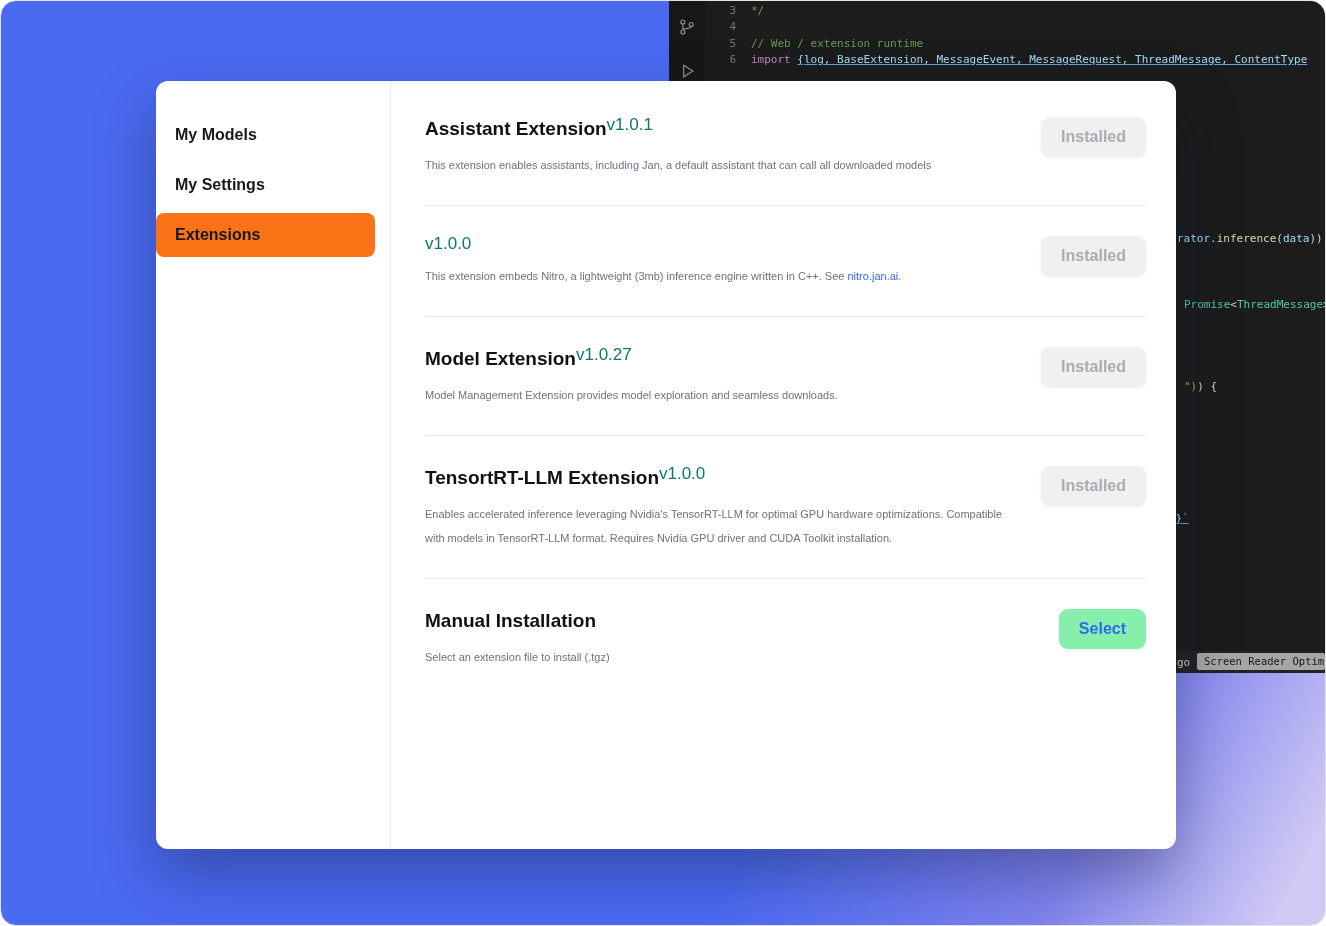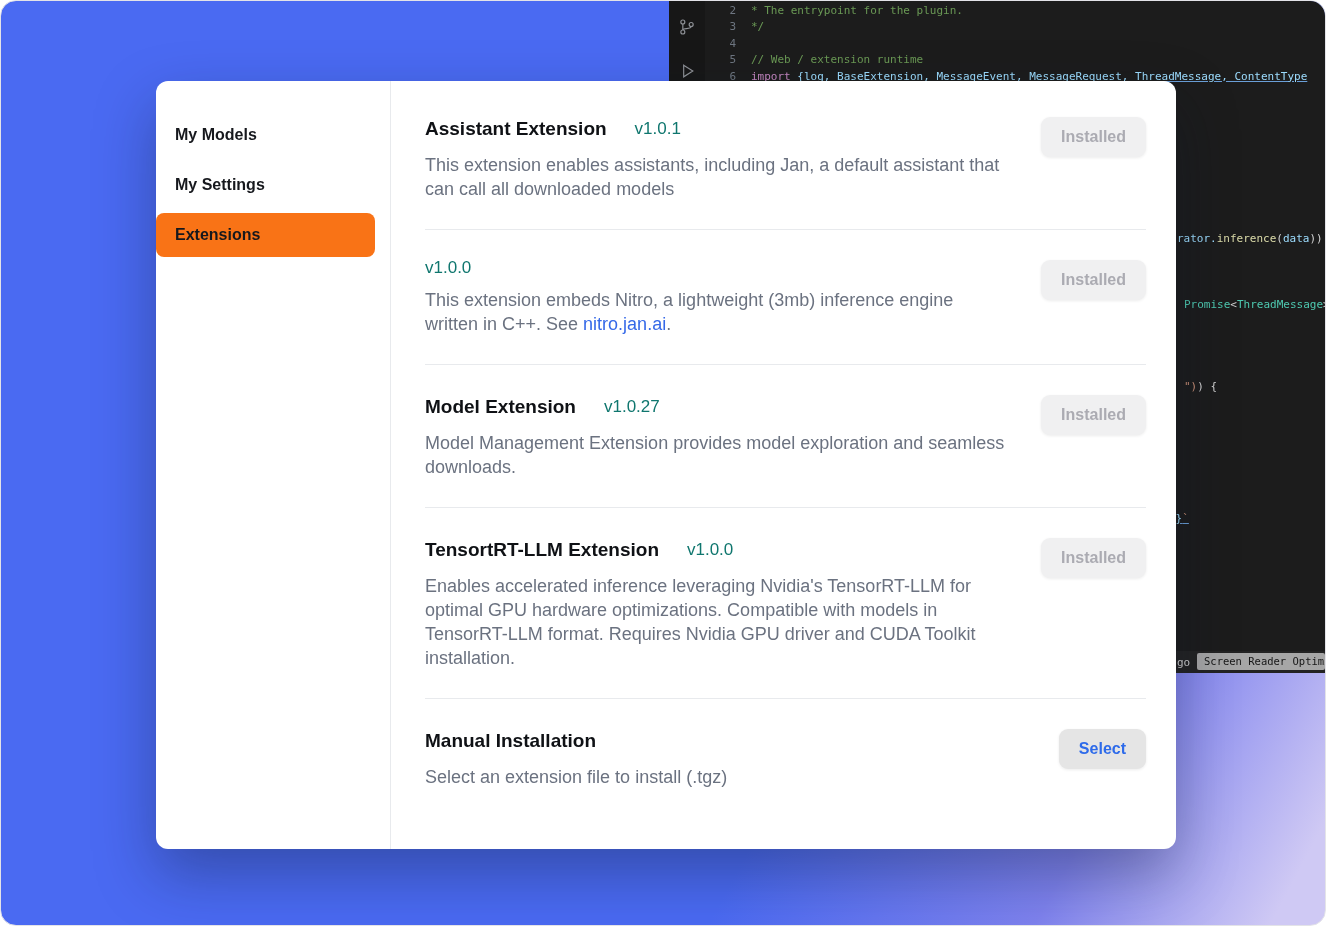--- a/index.html
+++ b/index.html
@@ -69,36 +69,36 @@
     font-size:16px; font-weight:600; color:#16181d; cursor:pointer;
   }
   .side-item.active { background:#f97316; }
   .content { flex:1; padding:6px 30px 0 34px; overflow:hidden; }
   .ext {
     display:flex; align-items:flex-start;
     padding:28px 0; border-bottom:1px solid #e8eaed;
   }
   .ext.last { border-bottom:none; }
   .ext-text { flex:1; min-width:0; }
-  .ext-head { display:flex; align-items:center; gap:28px; }
+  .ext-head { display:flex; align-items:flex-start; gap:0; }
   .ext-head h3 { font-size:19px; font-weight:700; color:#0f1115; line-height:28px; }
   .ver { font-size:17px; color:#0f766e; }
   .desc {
-    margin-top:10px; font-size:18px; line-height:24px;
+    margin-top:10px; font-size:11px; line-height:24px;
     color:#6b7280; max-width:585px;
   }
   .desc a { color:#3569e8; text-decoration:none; cursor:pointer; }
   .btn {
     flex:0 0 auto; margin-top:2px; border:none; cursor:default;
     font-family:"Liberation Sans", sans-serif;
     font-size:16px; font-weight:600; padding:11px 20px; border-radius:9px;
     box-shadow:0 1px 3px rgba(0,0,0,.08);
   }
   .btn.installed { background:#f0f0f1; color:#ababb2; }
-  .btn.select { background:#e5e5e5; color:#2e6bea; cursor:pointer; }
+  .btn.select { background:#86efac; color:#2e6bea; cursor:pointer; }
 </style>
 </head>
 <body>
 
 <div class="stage">
 
   <div class="editor">
     <div class="activity-bar">
       <svg viewBox="0 0 24 24">
         <circle cx="7" cy="6" r="2.4"></circle>
@@ -106,23 +106,20 @@
         <circle cx="17" cy="9" r="2.4"></circle>
         <path d="M7 8.4 V15.6 M17 11.4 C17 15 7 13 7 15.6"></path>
       </svg>
       <svg viewBox="0 0 24 24">
         <path d="M8 5 L19 12 L8 19 Z"></path>
       </svg>
     </div>
 
     <div class="code-area">
       <div class="cl">
-        <span class="ln">2</span><span class="tok-comment">* The entrypoint for the plugin.</span>
-      </div>
-      <div class="cl">
         <span class="ln">3</span><span class="tok-comment">*/</span>
       </div>
       <div class="cl">
         <span class="ln">4</span>
       </div>
       <div class="cl">
         <span class="ln">5</span><span class="tok-comment">// Web / extension runtime</span>
       </div>
       <div class="cl">
         <span class="ln">6</span><span class="tok-kw">import </span><span class="tok-import">{log, BaseExtension, MessageEvent, MessageRequest, ThreadMessage, ContentType</span>

